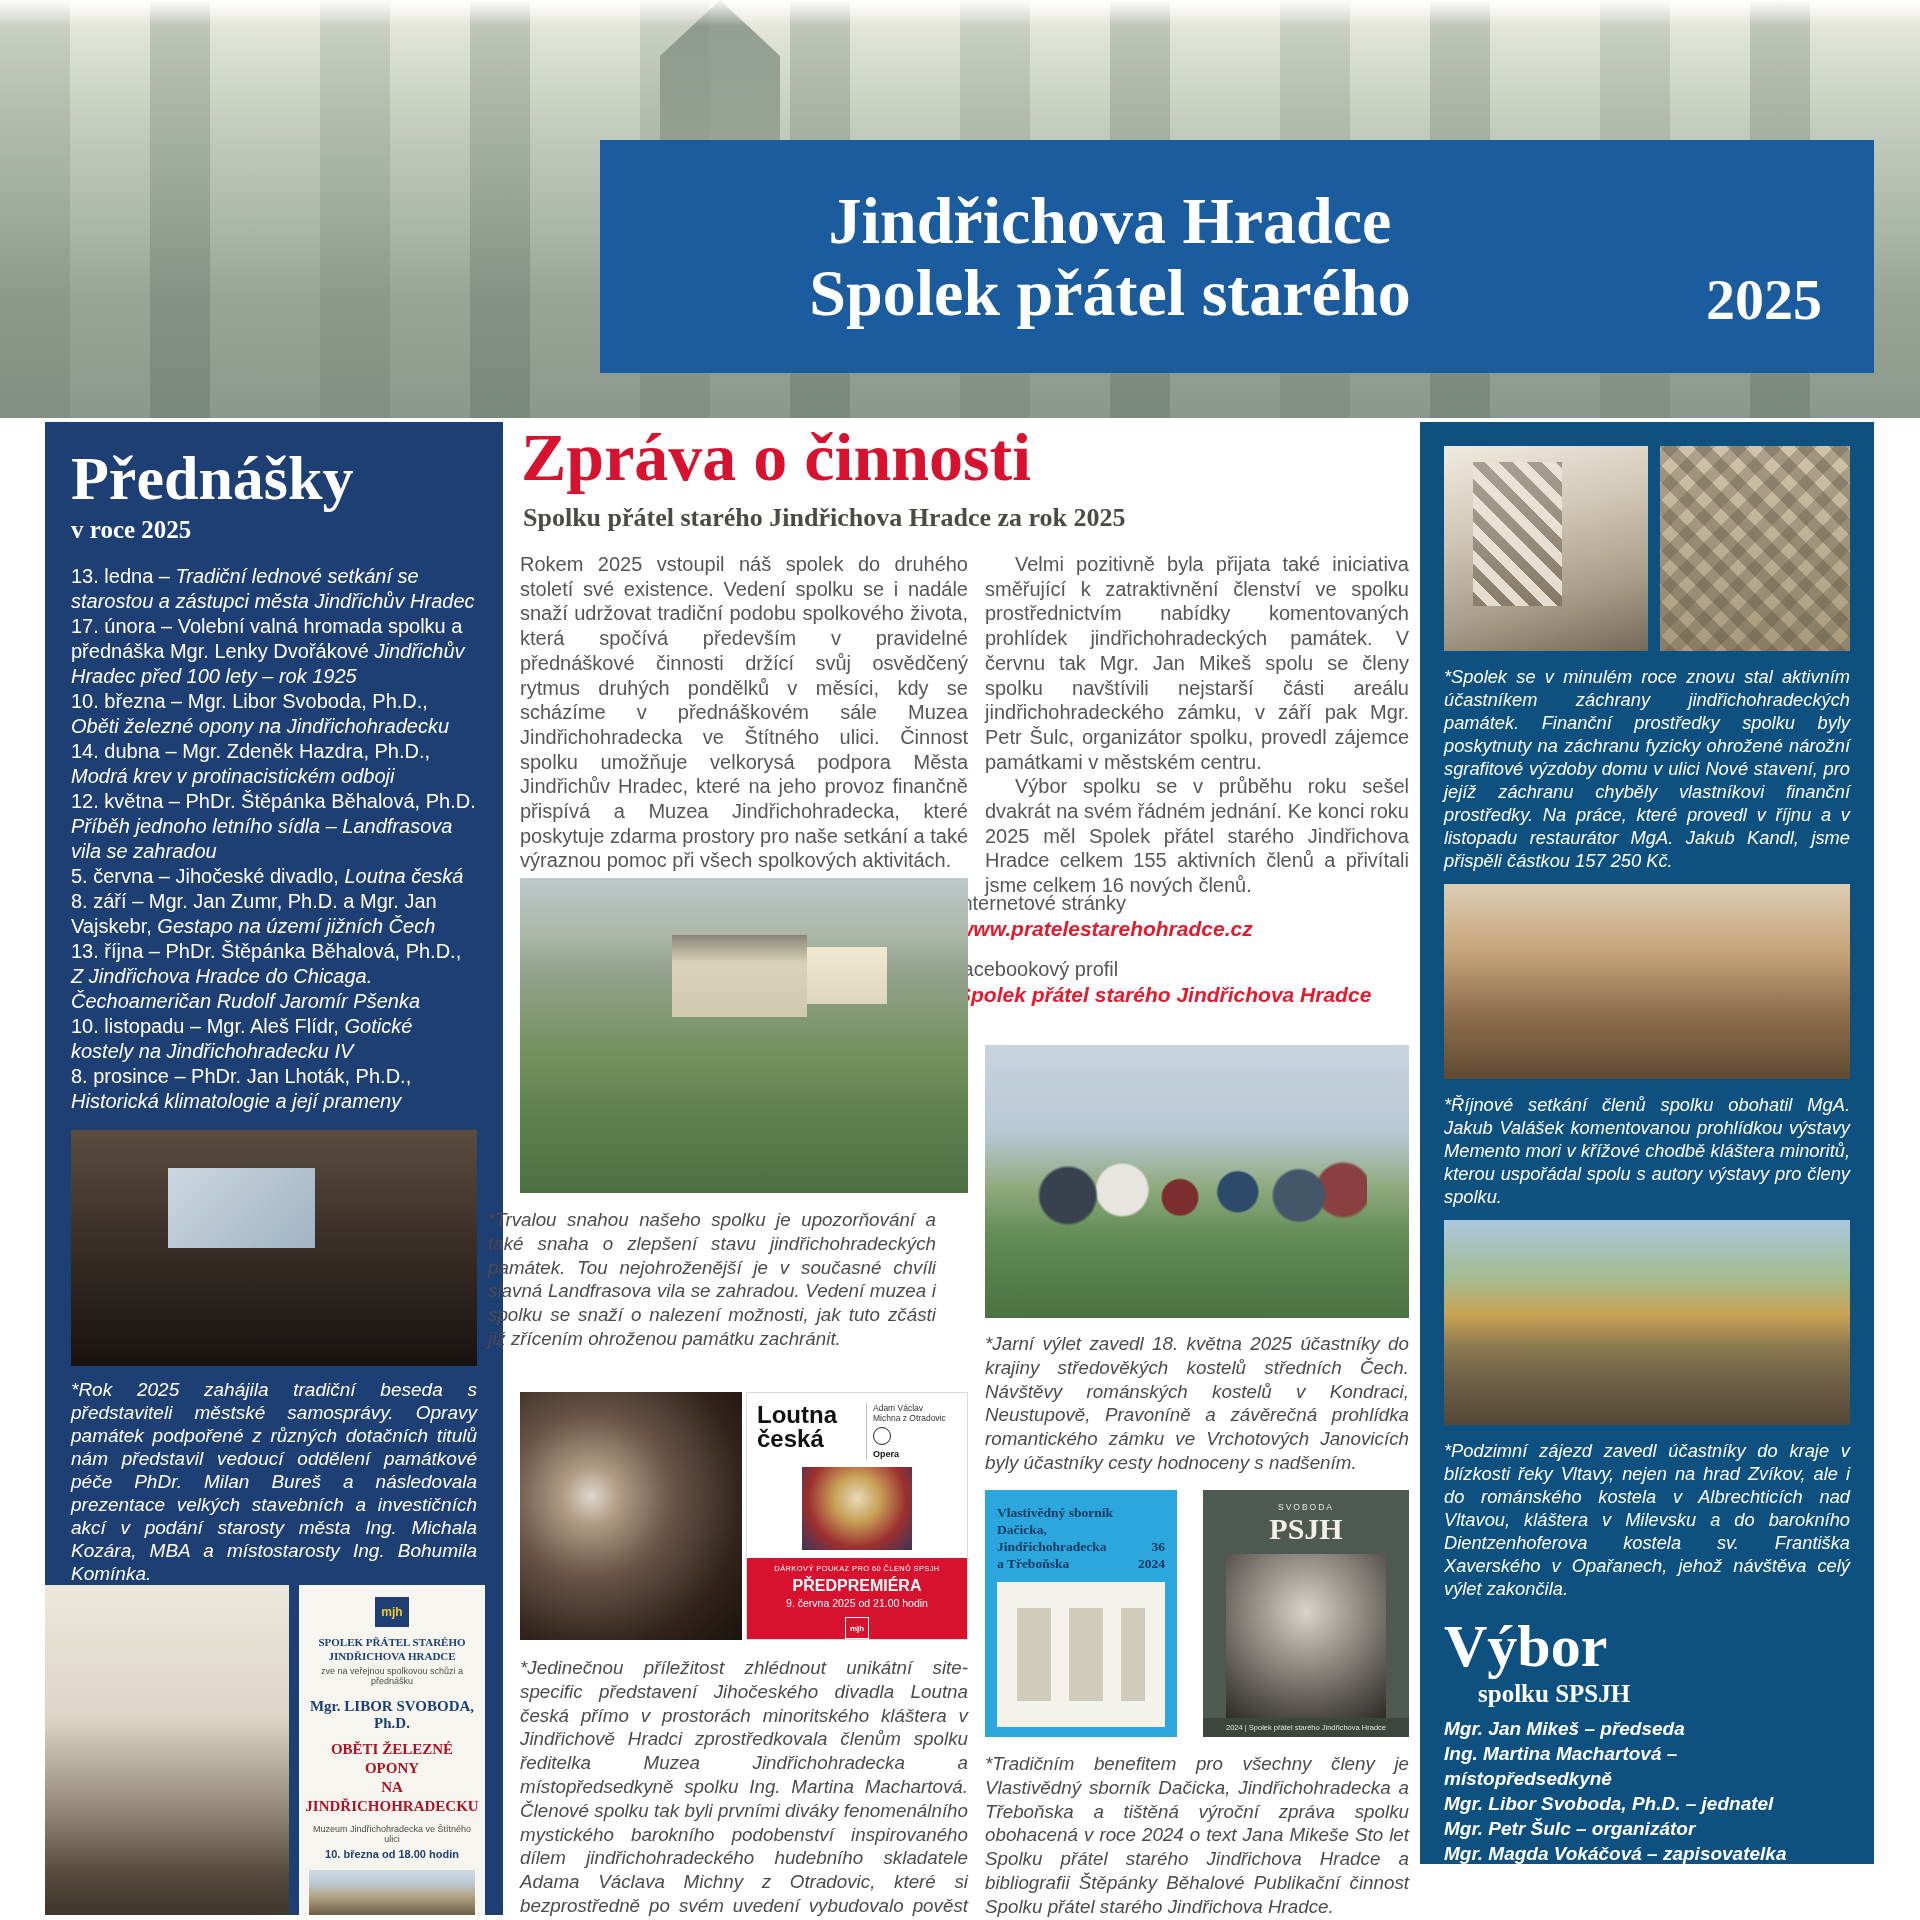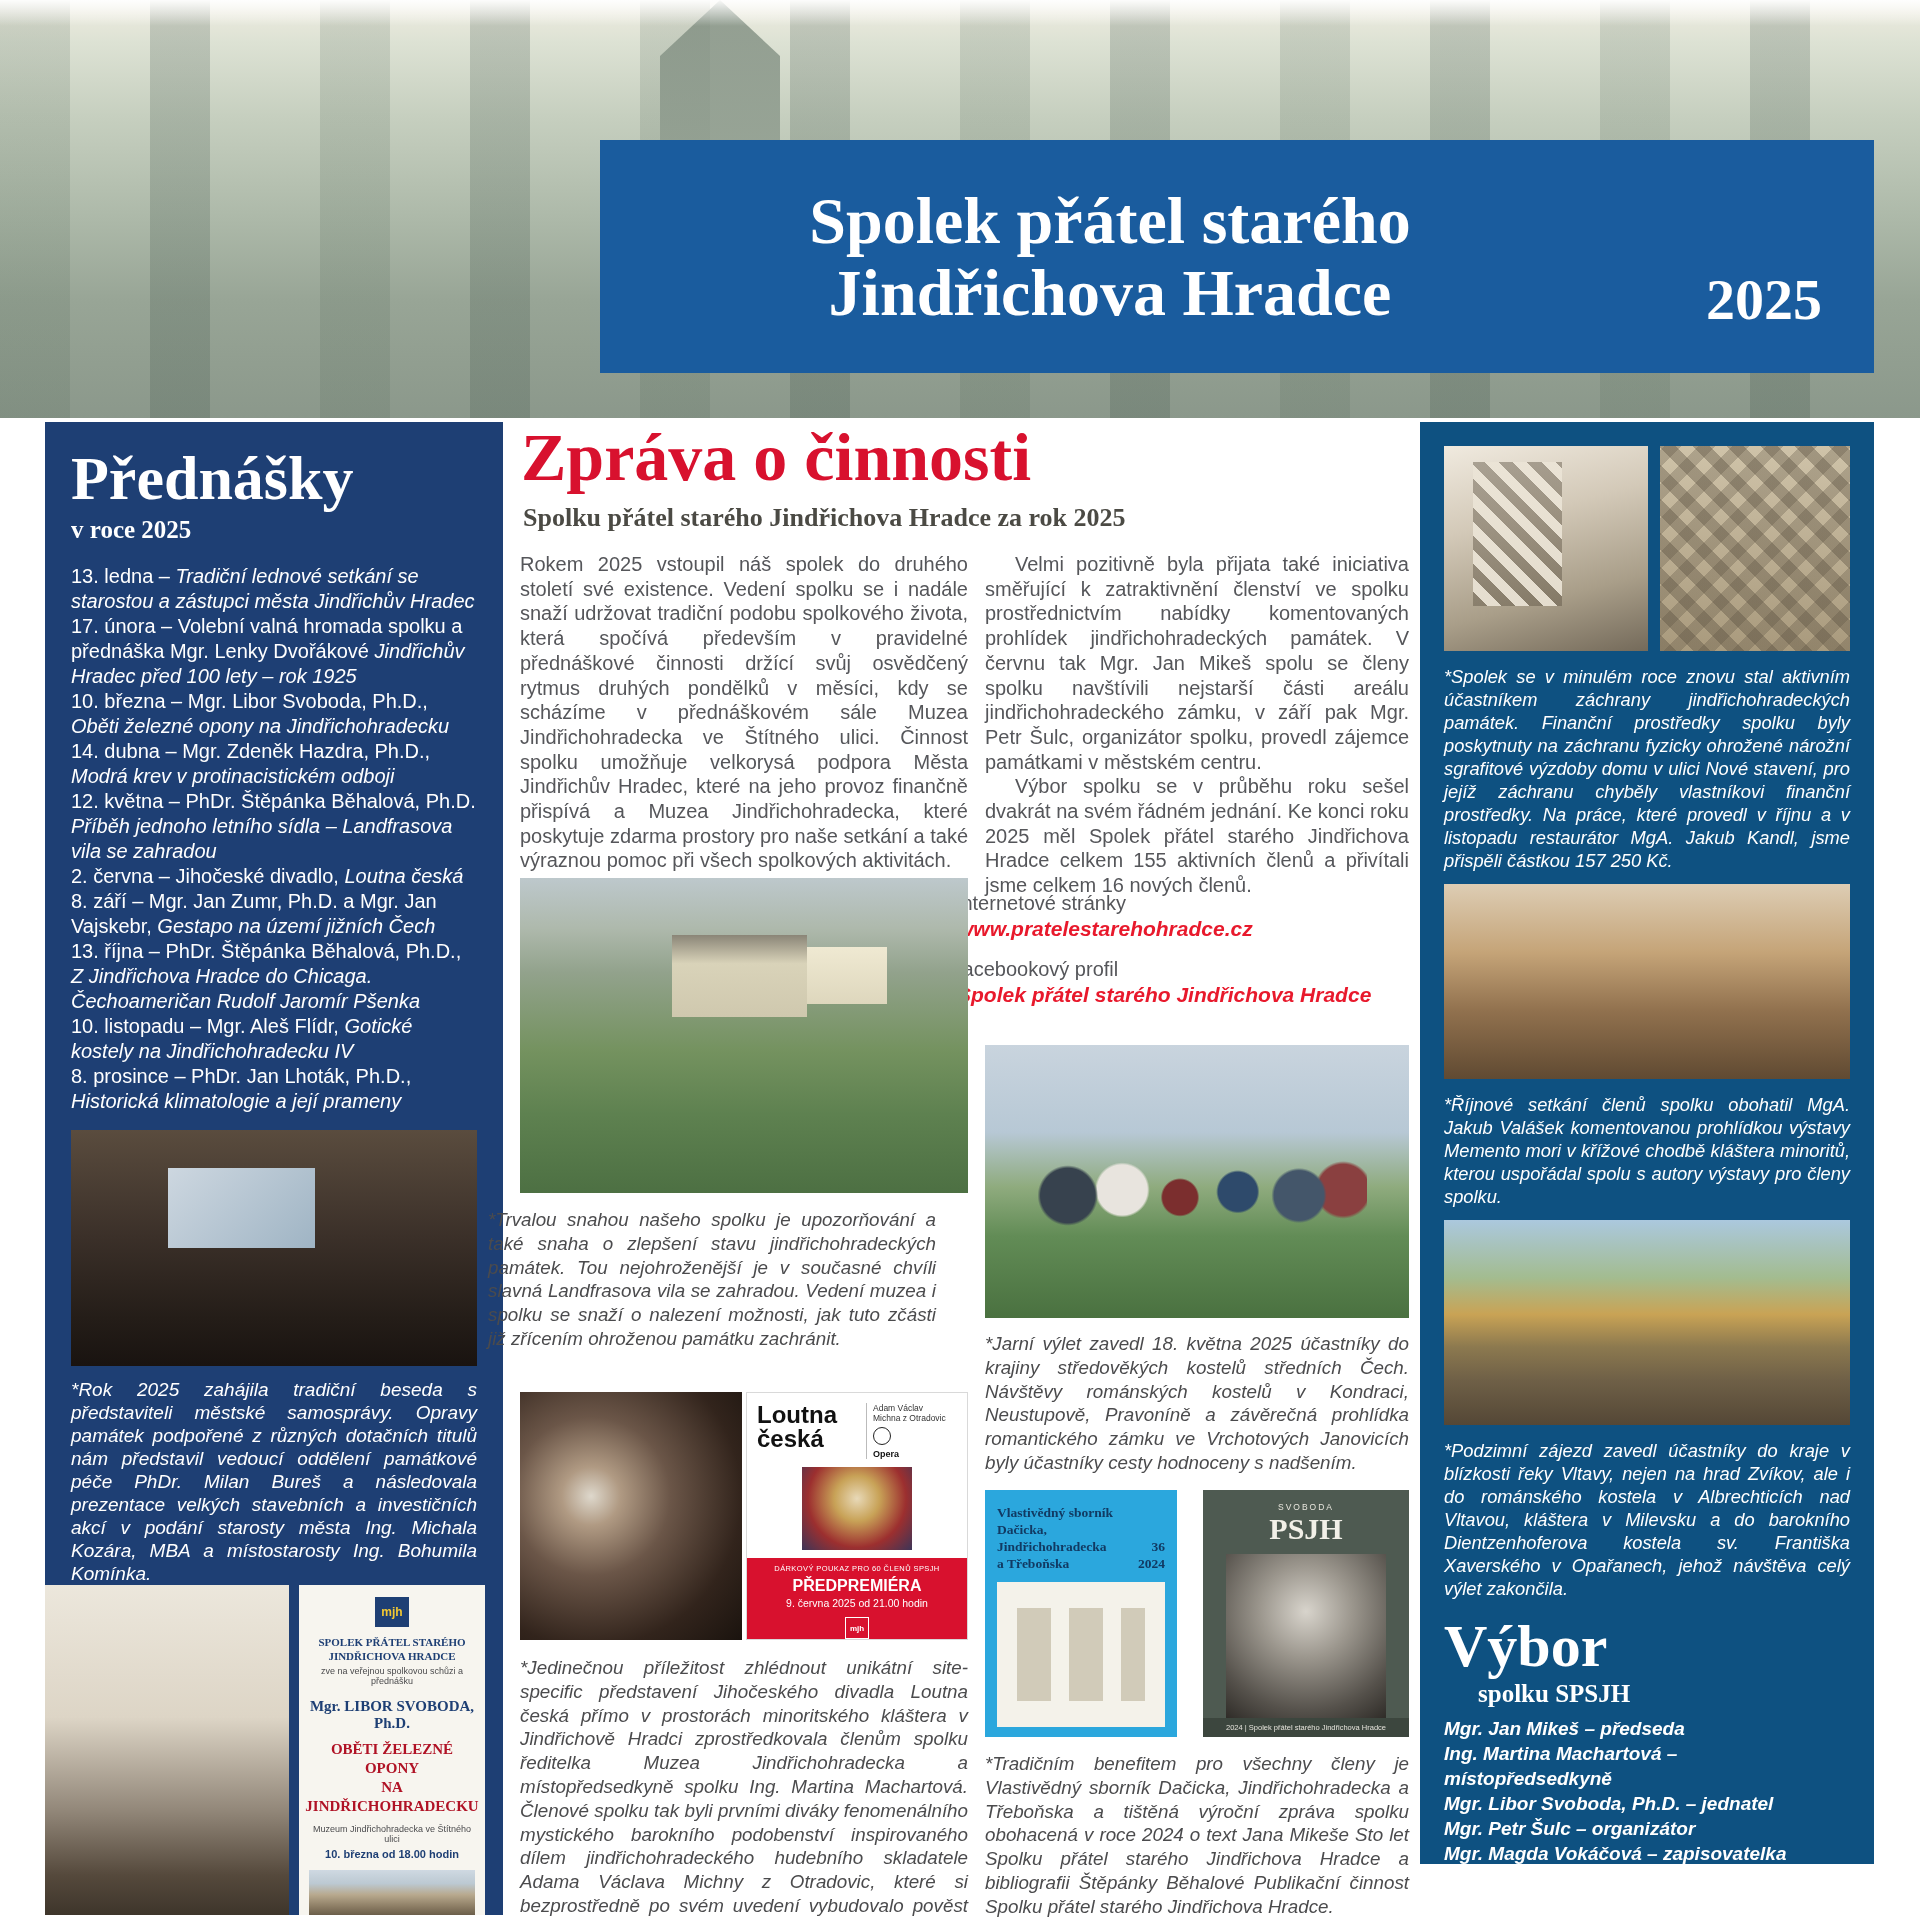--- a/index.html
+++ b/index.html
@@ -149,36 +149,36 @@
   .rp-members{font-style:italic;font-weight:700;font-size:19px;line-height:25px;}
 </style>
 </head>
 <body>
 
 <div class="poster">
 
   <div class="header-photo"></div>
   <div class="header-band">
     <div class="header-title">
+      <div>Jindřichova Hradce</div>
       <div>Spolek přátel starého</div>
-      <div>Jindřichova Hradce</div>
     </div>
     <div class="header-year">2025</div>
   </div>
 
   <div class="sidebar">
     <div class="sb-title">Přednášky</div>
     <div class="sb-sub">v roce 2025</div>
     <ul class="lectures">
       <li><span>13. ledna – </span><em>Tradiční lednové setkání se starostou a zástupci města Jindřichův Hradec</em></li>
       <li><span>17. února – Volební valná hromada spolku a přednáška Mgr. Lenky Dvořákové </span><em>Jindřichův Hradec před 100 lety – rok 1925</em></li>
       <li><span>10. března – Mgr. Libor Svoboda, Ph.D., </span><em>Oběti železné opony na Jindřichohradecku</em></li>
       <li><span>14. dubna – Mgr. Zdeněk Hazdra, Ph.D., </span><em>Modrá krev v protinacistickém odboji</em></li>
       <li><span>12. května – PhDr. Štěpánka Běhalová, Ph.D. </span><em>Příběh jednoho letního sídla – Landfrasova vila se zahradou</em></li>
-      <li><span>2. června – Jihočeské divadlo, </span><em>Loutna česká</em></li>
+      <li><span>5. června – Jihočeské divadlo, </span><em>Loutna česká</em></li>
       <li><span>8. září – Mgr. Jan Zumr, Ph.D. a Mgr. Jan Vajskebr, </span><em>Gestapo na území jižních Čech</em></li>
       <li><span>13. října – PhDr. Štěpánka Běhalová, Ph.D., </span><em>Z Jindřichova Hradce do Chicaga. Čechoameričan Rudolf Jaromír Pšenka</em></li>
       <li><span>10. listopadu – Mgr. Aleš Flídr, </span><em>Gotické kostely na Jindřichohradecku IV</em></li>
       <li><span>8. prosince – PhDr. Jan Lhoták, Ph.D., </span><em>Historická klimatologie a její prameny</em></li>
     </ul>
     <div class="sb-photo"></div>
     <div class="sb-caption">*Rok 2025 zahájila tradiční beseda s představiteli městské samosprávy. Opravy památek podpořené z různých dotačních titulů nám představil vedoucí oddělení památkové péče PhDr. Milan Bureš a následovala prezentace velkých stavebních a investičních akcí v podání starosty města Ing. Michala Kozára, MBA a místostarosty Ing. Bohumila Komínka.</div>
     <div class="sb-bottom">
       <div class="sb-photo2"></div>
       <div class="flyer">

